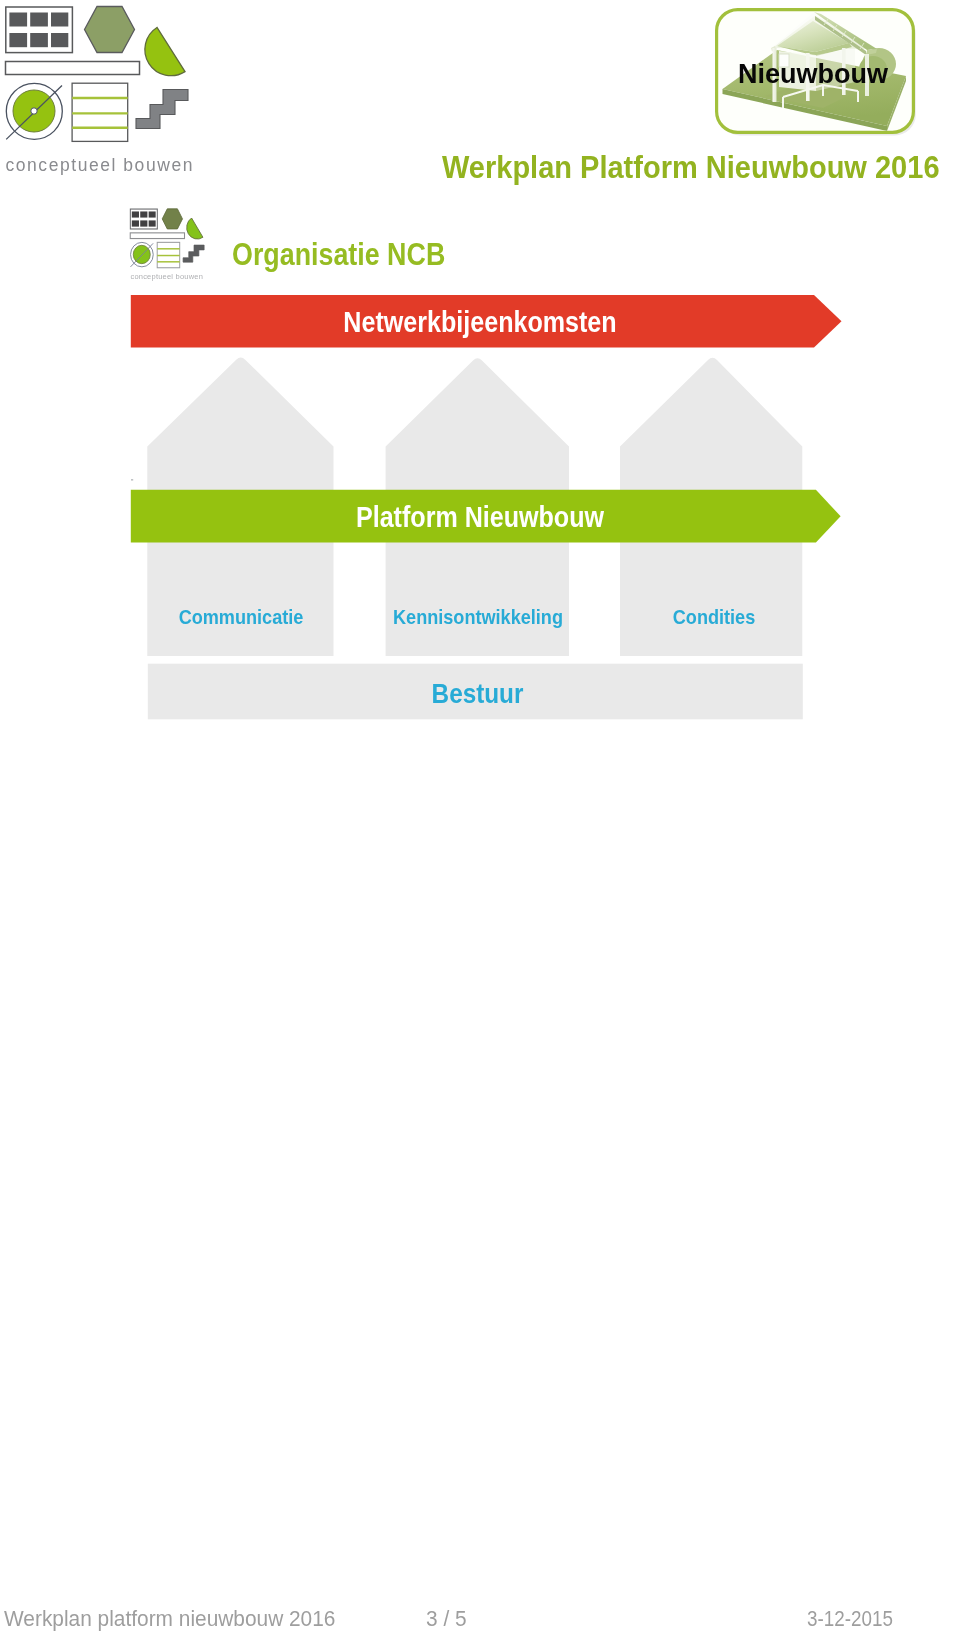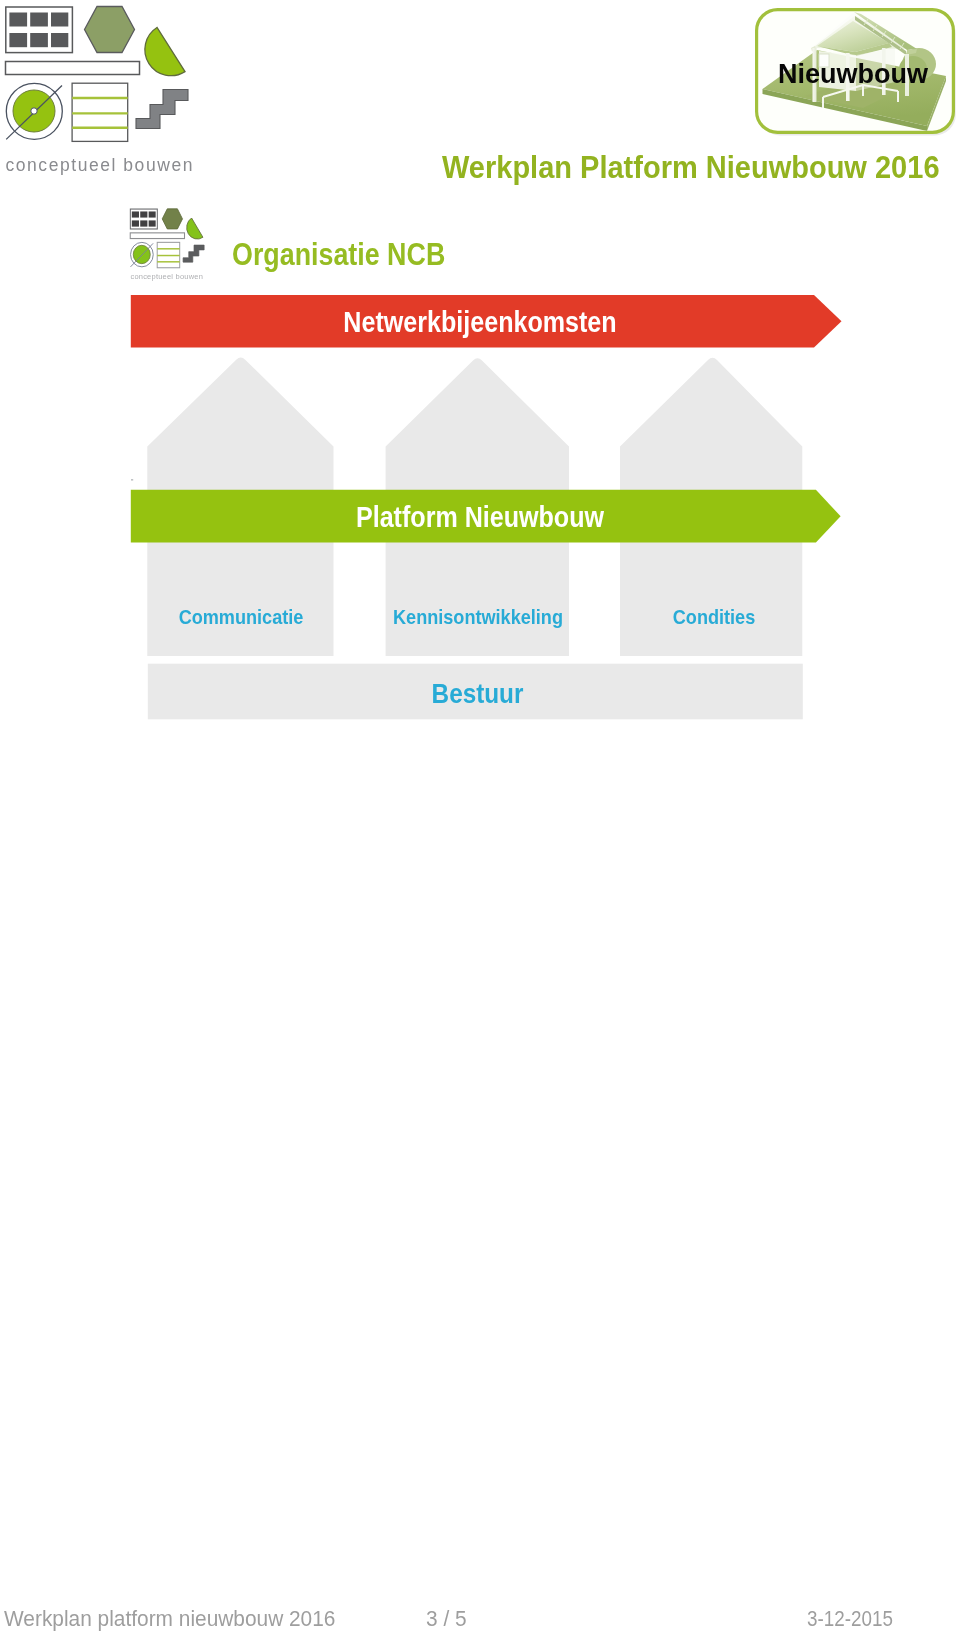--- a/index.html
+++ b/index.html
@@ -2,21 +2,21 @@
 <html><head>
 <meta charset="utf-8">
 <style>
   html,body{margin:0;padding:0;background:#ffffff;}
   body{width:960px;height:1631px;position:relative;overflow:hidden;
        font-family:"Liberation Sans",sans-serif;}
   .abs{position:absolute;}
   svg{display:block;}
   .page-title{position:absolute;left:442px;top:152px;font-size:30.5px;line-height:30.5px;font-weight:bold;
     color:#93B320;white-space:nowrap;transform:scaleX(0.951);transform-origin:left top;}
-  .badge{position:absolute;left:755px;top:8px;width:203px;height:129px;}
+  .badge{position:absolute;left:715px;top:8px;width:203px;height:129px;}
   .footer{position:absolute;left:0;top:1607px;width:960px;height:30px;color:#9E9E9E;
     font-size:22.7px;line-height:22.7px;}
   .f-left{position:absolute;left:4px;top:0;white-space:nowrap;transform:scaleX(0.92);transform-origin:left top;}
   .f-mid{position:absolute;left:426px;top:0;white-space:nowrap;transform:scaleX(0.92);transform-origin:left top;}
   .f-right{position:absolute;left:807px;top:0;white-space:nowrap;transform:scaleX(0.83);transform-origin:left top;}
   .pillar{font-size:21px;line-height:21px;font-weight:bold;color:#28ABD6;transform:scaleX(0.862);}
   .arrow-label{text-align:center;font-size:29px;font-weight:bold;color:#fff;
     transform:scaleX(0.865);line-height:29px;}
 </style>
 </head>

